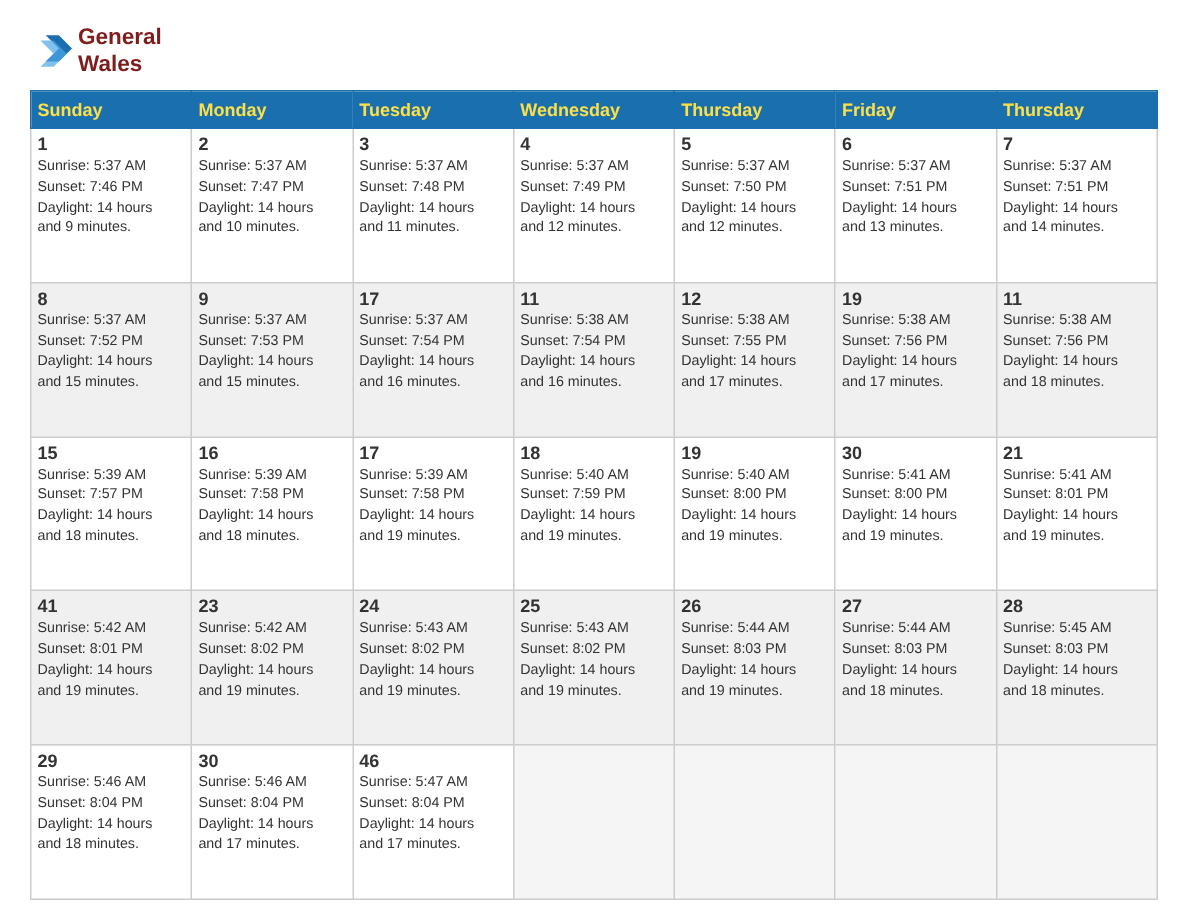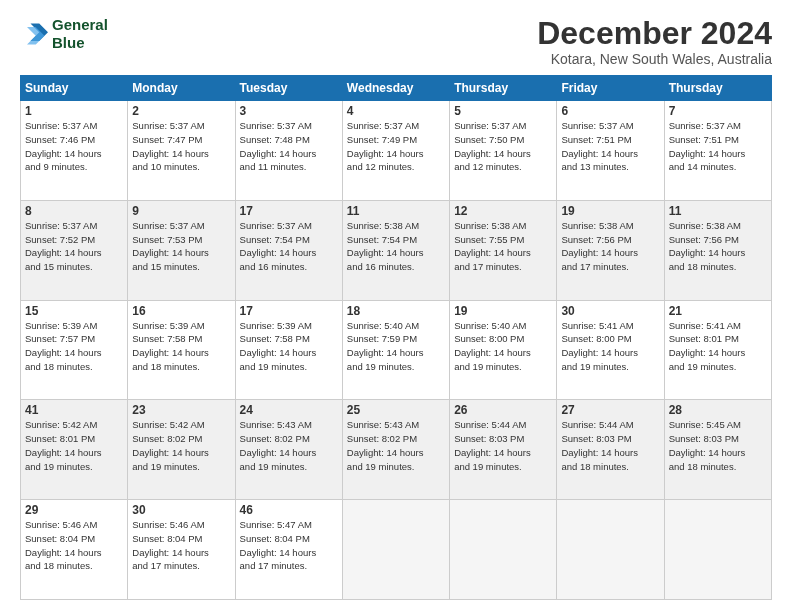--- a/index.html
+++ b/index.html
@@ -27,21 +27,21 @@
       display: flex;
       align-items: center;
       gap: 4px;
     }
     .logo-text {
       font-size: 15px;
       font-weight: bold;
       line-height: 1.2;
       color: #333;
     }
-    .logo-blue { color: #14532d; }
+    .logo-blue { color: #7f1d1d; }
     .logo-icon {
       width: 28px;
       height: 28px;
     }
     .title-block {
       text-align: right;
     }
     .main-title {
       font-size: 32px;
       font-weight: bold;
@@ -54,21 +54,21 @@
     }
     .calendar {
       flex: 1;
       border: 1px solid #ccc;
       border-collapse: collapse;
       width: 100%;
       table-layout: fixed;
     }
     .calendar th {
       background: #1a6faf;
-      color: #ffffff;
+      color: #fde047;
       font-size: 12px;
       font-weight: bold;
       padding: 5px 4px;
       text-align: left;
       border: 1px solid #1a6faf;
     }
     .calendar td {
       border: 1px solid #ccc;
       vertical-align: top;
       padding: 3px 4px;
@@ -99,26 +99,22 @@
 
 <div class="page">
   <div class="header">
     <div class="logo">
       <svg class="logo-icon" viewBox="0 0 32 32">
         <polygon points="22,4 32,14 22,24 12,24 22,14 12,4" fill="#1a6faf"></polygon>
         <polygon points="18,8 28,18 18,28 8,28 18,18 8,8" fill="#4da6e8" opacity="0.7"></polygon>
       </svg>
       <div>
         <div class="logo-text"><span class="logo-blue">General</span></div>
-        <div class="logo-text"><span class="logo-blue">Blue</span></div>
+        <div class="logo-text"><span class="logo-blue">Wales</span></div>
       </div>
-    </div>
-    <div class="title-block">
-      <div class="main-title">December 2024</div>
-      <div class="subtitle">Kotara, New South Wales, Australia</div>
     </div>
   </div>
 
   <table class="calendar">
     <thead>
       <tr>
         <th>Sunday</th>
         <th>Monday</th>
         <th>Tuesday</th>
         <th>Wednesday</th>

